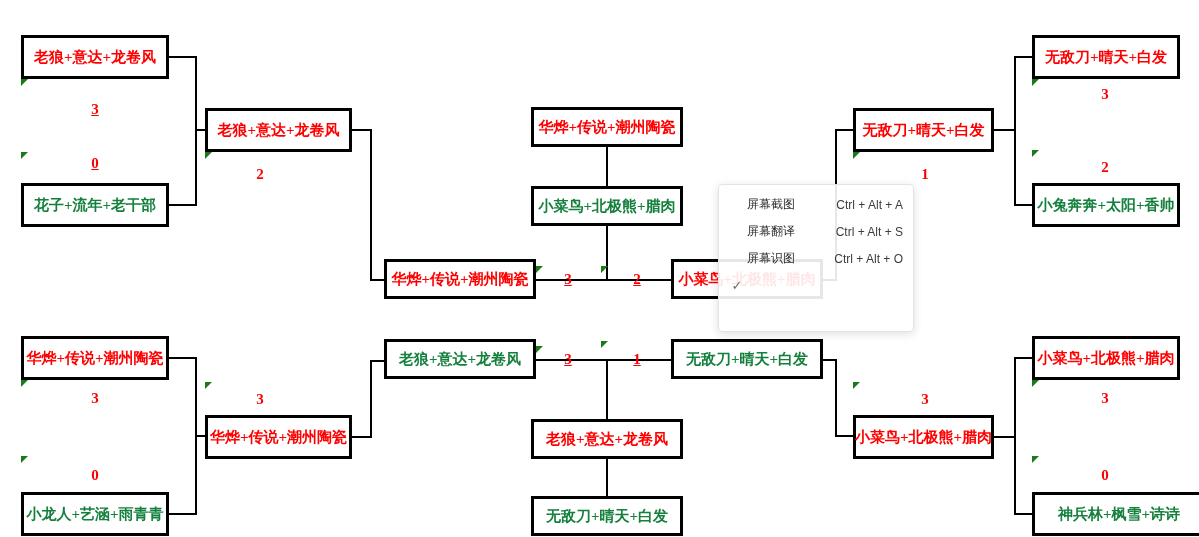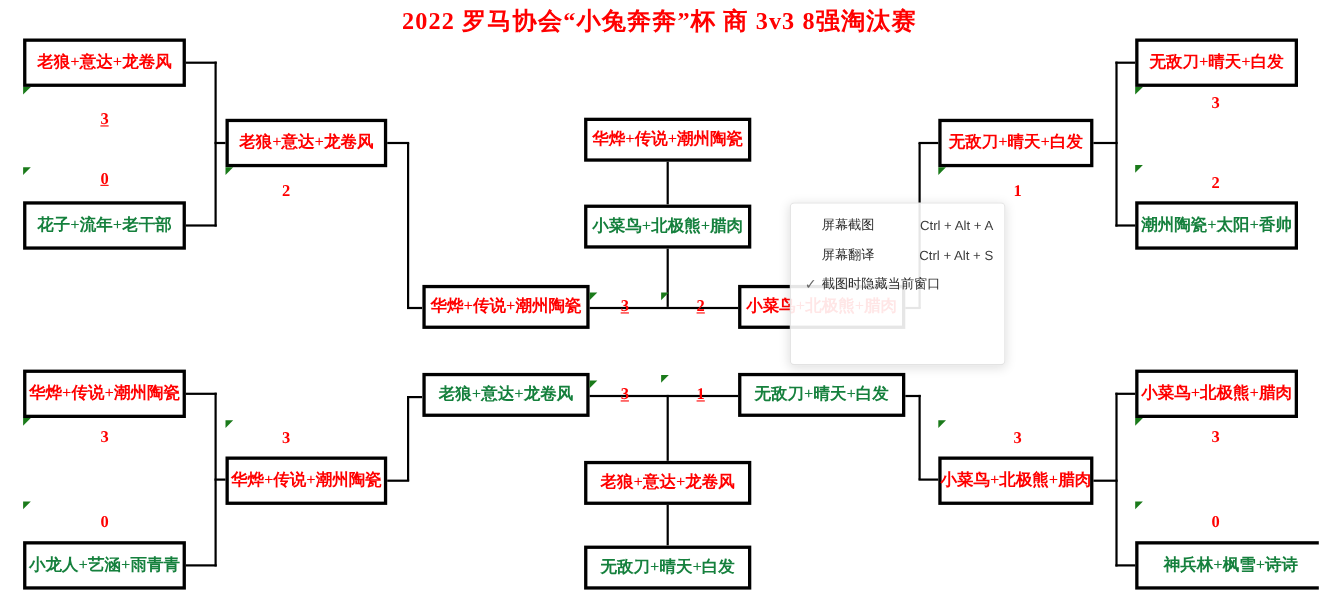--- a/index.html
+++ b/index.html
@@ -104,21 +104,20 @@
     font-size:13px;
   }
   .mi .mlabel{ flex:1 1 auto; }
   .mi .mshort{ color:#3c3c3c; padding-right:10px; }
 </style>
 </head>
 <body>
 
 <div id="stage">
 
-  <div id="title">2022 罗马协会“小兔奔奔”杯 商 3v3 8强淘汰赛</div>
 
   <div class="box red" style="left:21px;top:35px;width:148px;height:44px;">老狼+意达+龙卷风</div>
   <div class="marker" style="left:21px;top:79px;"></div>
   <div class="score u" style="left:75px;top:101px;width:40px;">3</div>
 
   <div class="marker" style="left:21px;top:152px;"></div>
   <div class="score u" style="left:75px;top:155px;width:40px;">0</div>
   <div class="box" style="left:21px;top:183px;width:148px;height:44px;">花子+流年+老干部</div>
 
   <div class="hline" style="left:169px;top:56px;width:28px;"></div>
@@ -191,21 +190,21 @@
   <div class="hline" style="left:994px;top:129px;width:22px;"></div>
   <div class="vline" style="left:1014px;top:56px;height:150px;"></div>
   <div class="hline" style="left:1014px;top:56px;width:22px;"></div>
   <div class="hline" style="left:1014px;top:204px;width:22px;"></div>
 
   <div class="box red" style="left:1032px;top:35px;width:148px;height:44px;">无敌刀+晴天+白发</div>
   <div class="marker" style="left:1032px;top:79px;"></div>
   <div class="score" style="left:1085px;top:86px;width:40px;">3</div>
   <div class="marker" style="left:1032px;top:150px;"></div>
   <div class="score" style="left:1085px;top:159px;width:40px;">2</div>
-  <div class="box" style="left:1032px;top:183px;width:148px;height:44px;">潮州陶瓷+太阳+香帅</div>
+  <div class="box" style="left:1032px;top:183px;width:148px;height:44px;">小兔奔奔+太阳+香帅</div>
 
   <div class="hline" style="left:823px;top:359px;width:14px;"></div>
   <div class="vline" style="left:835px;top:359px;height:77px;"></div>
   <div class="hline" style="left:835px;top:435px;width:20px;"></div>
   <div class="marker" style="left:853px;top:382px;"></div>
   <div class="score" style="left:905px;top:391px;width:40px;">3</div>
   <div class="box red" style="left:853px;top:415px;width:141px;height:44px;">小菜鸟+北极熊+腊肉</div>
 
   <div class="hline" style="left:994px;top:436px;width:22px;"></div>
   <div class="vline" style="left:1014px;top:357px;height:158px;"></div>
@@ -224,19 +223,23 @@
       <span class="check"></span>
       <span class="mlabel">屏幕截图</span>
       <span class="mshort">Ctrl + Alt + A</span>
     </div>
     <div class="mi">
       <span class="check"></span>
       <span class="mlabel">屏幕翻译</span>
       <span class="mshort">Ctrl + Alt + S</span>
     </div>
     <div class="mi">
+      <span class="check"></span>
+      <span class="mlabel">屏幕识图</span>
+      <span class="mshort">Ctrl + Alt + O</span>
+    </div>
+    <div class="mi">
       <span class="check">✓</span>
-      <span class="mlabel">截图时隐藏当前窗口</span>
       <span class="mshort"></span>
     </div>
   </div>
 
 </div>
 
 </body></html>

